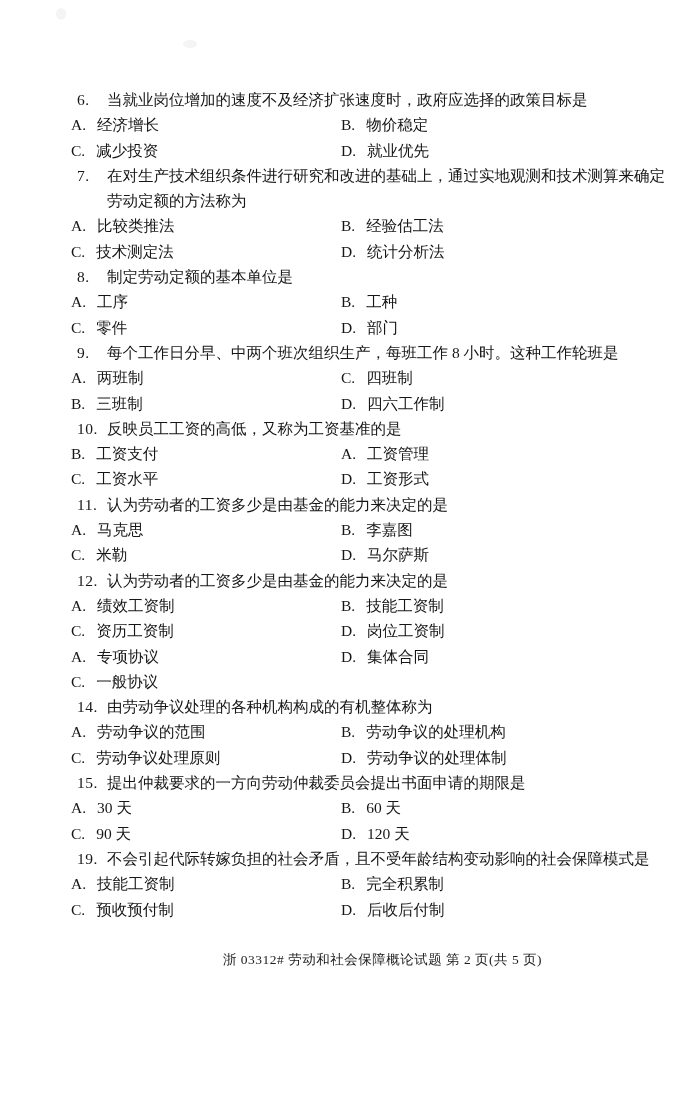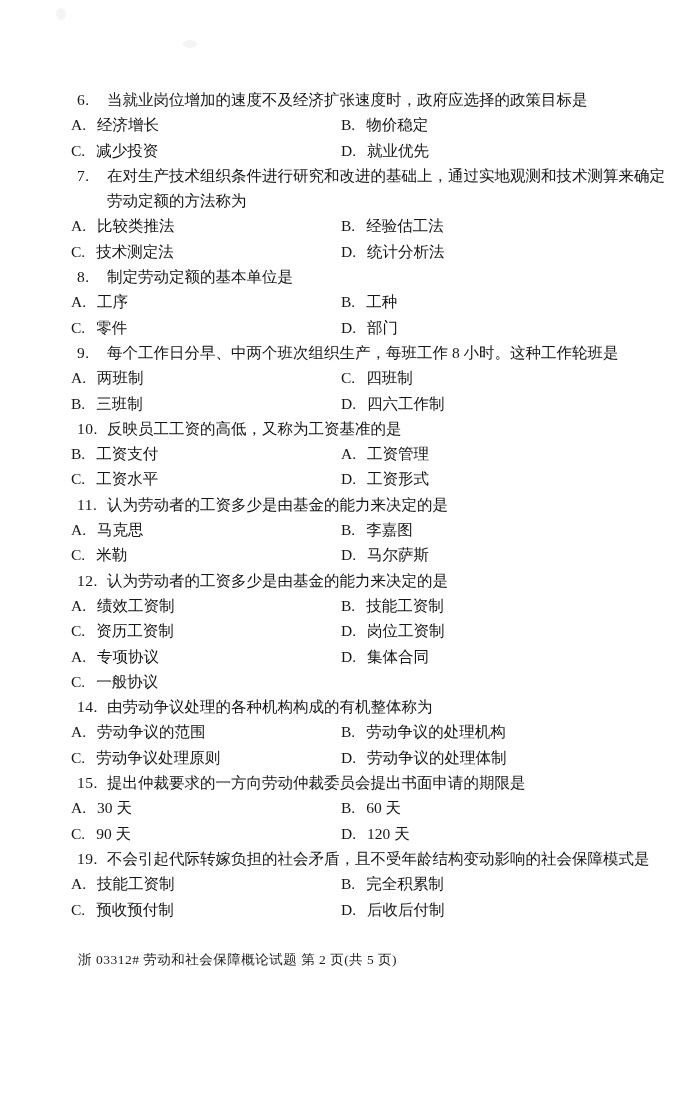--- a/index.html
+++ b/index.html
@@ -49,21 +49,21 @@
     display: inline-block;
     margin-right: 11px;
   }
   .footer {
     position: absolute;
     top: 951px;
     left: 0;
     width: 687px;
     box-sizing: border-box;
     padding-left: 78px;
-    text-align: left;
+    text-align: center;
     font-size: 13.5px;
     color: #1c1c1c;
     letter-spacing: 0.5px;
   }
   .smudge {
     position: absolute;
     background: #f4f4f4;
     border-radius: 50%;
   }
   .smudge.s1 { left: 56px; top: 8px; width: 10px; height: 12px; }

